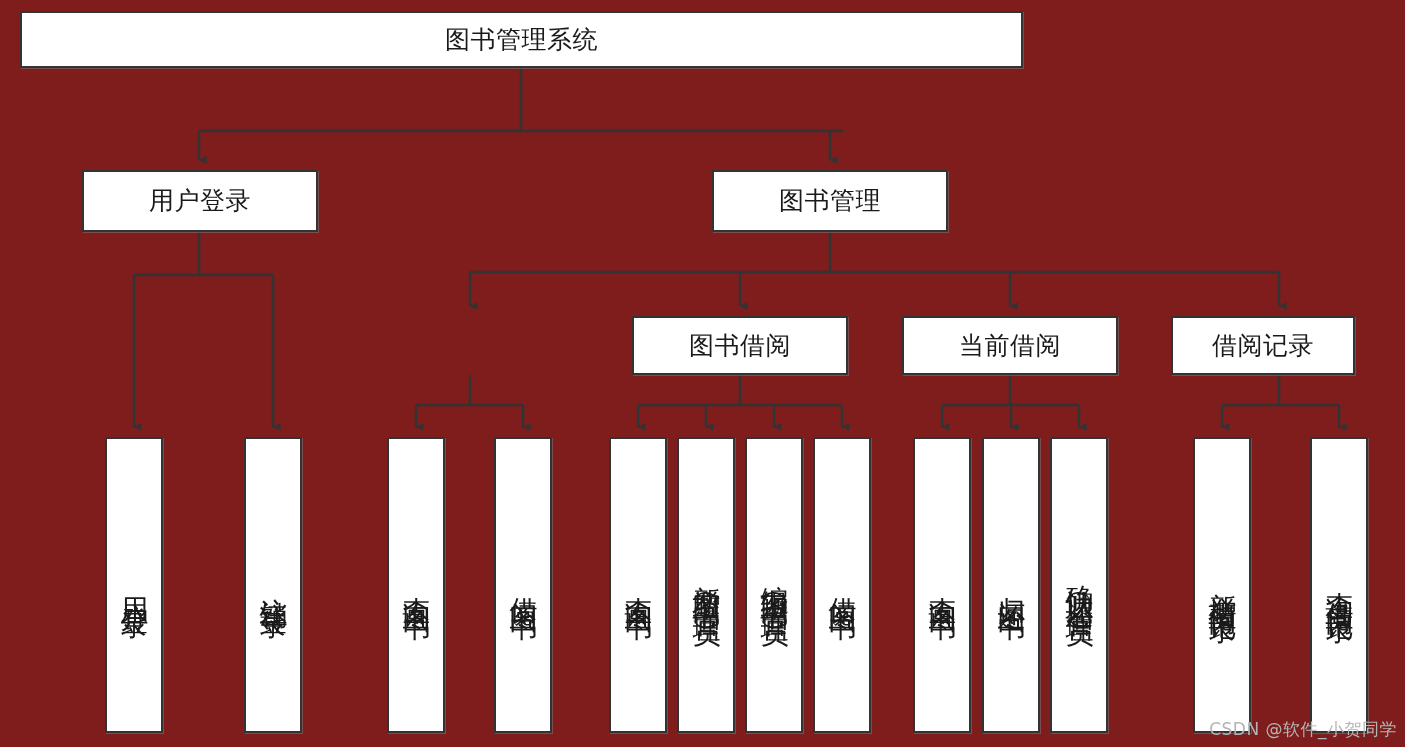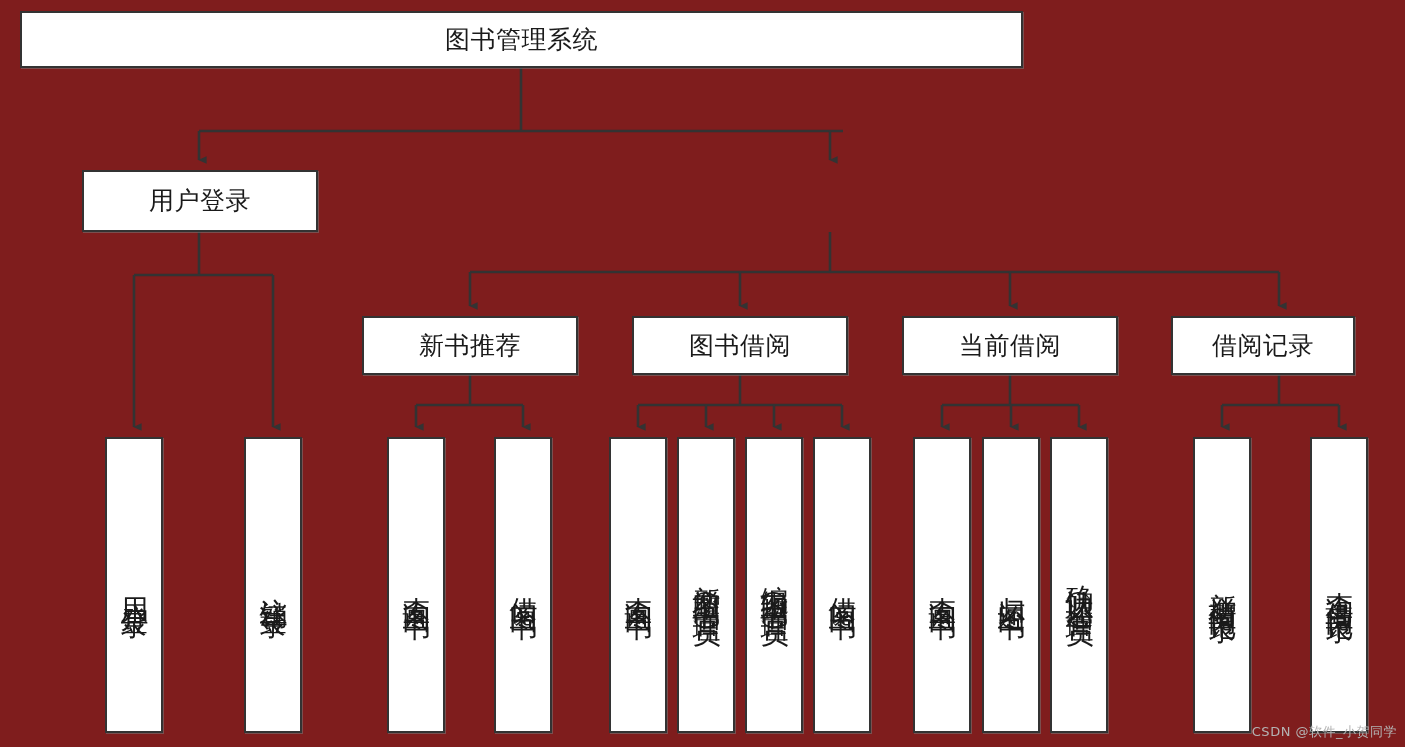--- a/index.html
+++ b/index.html
@@ -64,21 +64,21 @@
     font-size: 28px;
     line-height: 1.0;
     letter-spacing: 5px;
     white-space: nowrap;
     max-height: 100%;
   }
   #watermark {
     position: absolute;
     right: 8px;
     bottom: 6px;
-    font-size: 13px;
+    font-size: 17px;
     color: #b4b4b4;
     letter-spacing: 0.5px;
     z-index: 5;
     white-space: nowrap;
     font-family: "DejaVu Sans", "Liberation Sans", sans-serif;
   }
 </style>
 </head>
 <body>
 
@@ -134,24 +134,24 @@
     </g>
   </svg>
 
   <div class="node horiz root" style="left:20px; top:11px; width:1003px; height:57px;">
     <span class="node-label">图书管理系统</span>
   </div>
 
   <div class="node horiz" style="left:82px; top:170px; width:236px; height:62px;">
     <span class="node-label">用户登录</span>
   </div>
-
-  <div class="node horiz" style="left:362px; top:316px; width:216px; height:59px;">
-    <span class="node-label">新书推荐</span>
-  </div>
+  <div class="node horiz" style="left:712px; top:170px; width:236px; height:62px;">
+    <span class="node-label">图书管理</span>
+  </div>
+
   <div class="node horiz" style="left:632px; top:316px; width:216px; height:59px;">
     <span class="node-label">图书借阅</span>
   </div>
   <div class="node horiz" style="left:902px; top:316px; width:216px; height:59px;">
     <span class="node-label">当前借阅</span>
   </div>
   <div class="node horiz" style="left:1171px; top:316px; width:184px; height:59px;">
     <span class="node-label">借阅记录</span>
   </div>
 

